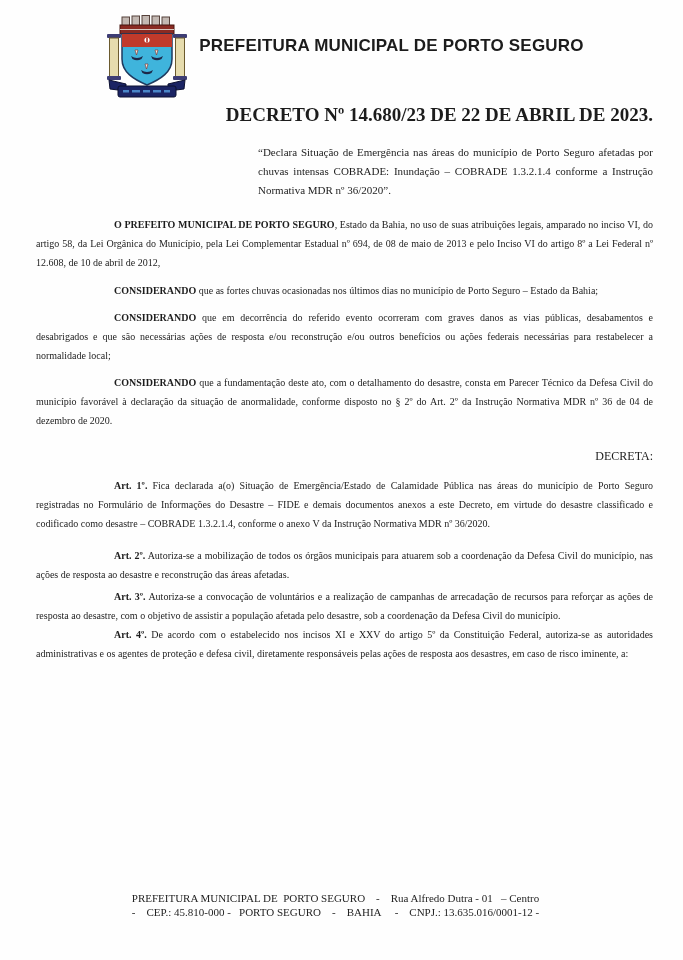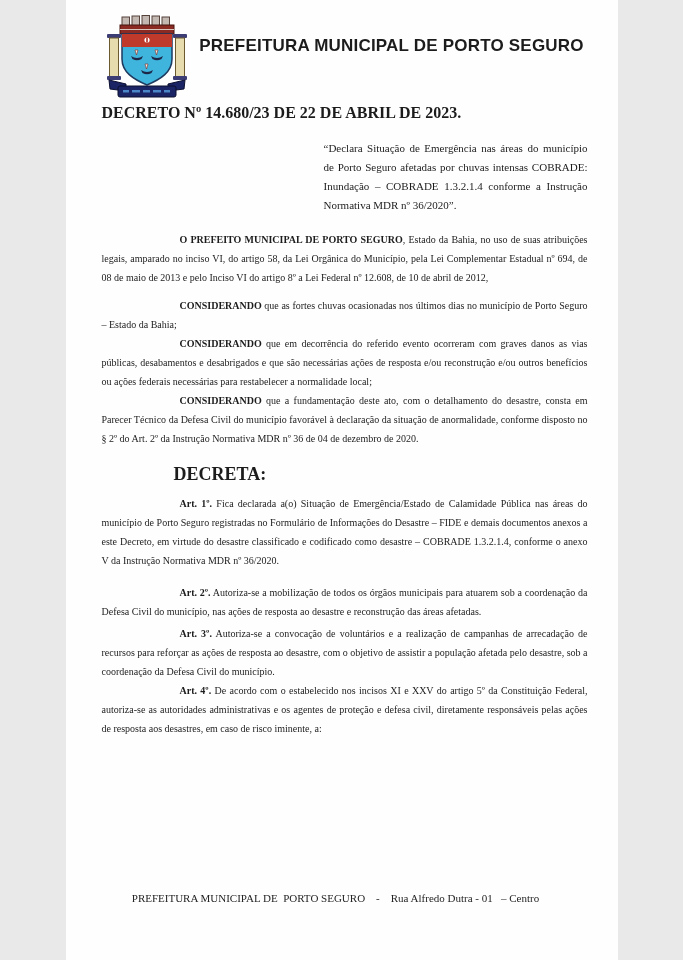--- a/index.html
+++ b/index.html
@@ -1,18 +1,18 @@
 <!DOCTYPE html>
 <html lang="pt-BR"><head>
 <meta charset="utf-8">
 <style>
   html, body { margin: 0; padding: 0; background: #e9e9e9; }
   .page {
     position: relative;
-    width: 552px;
+    width: 683px;
     height: 960px;
     margin: 0 auto;
     background: #fefefe;
     box-sizing: border-box;
     padding: 12px 30px 0 36px;
     font-family: "Liberation Serif", "DejaVu Serif", serif;
     color: #1c1c1c;
     overflow: hidden;
   }
   
@@ -31,50 +31,50 @@
     letter-spacing: 0.2px;
     white-space: nowrap;
   }
   .header-subtitle {
     font-weight: bold;
     font-size: 15.5px;
     margin-top: 4px;
     letter-spacing: 0.5px;
   }
   .decree-title {
-    text-align: left;
+    text-align: right;
     font-weight: bold;
-    font-size: 16px;
+    font-size: 19px;
     margin-top: 6px;
   }
   
   .quote {
     margin: 17px 0 0 222px;
     text-align: justify;
     font-size: 11px;
     line-height: 19px;
   }
   
   .body-par {
     margin: 0;
     text-align: justify;
     text-indent: 78px;
     font-size: 10px;
     line-height: 19px;
   }
   .lead { font-weight: bold; }
   .mt-p1 { margin-top: 15px; }
   .mt-c1 { margin-top: 9px; }
-  .mt-0  { margin-top: 0; }
+  .mt-0  { margin-top: 8px; }
   .decreta {
     margin-top: 17px;
-    text-align: left;
+    text-align: right;
     text-indent: 72px;
-    font-weight: bold;
-    font-size: 18px;
+    font-weight: normal;
+    font-size: 12px;
     line-height: 19px;
   }
   .mt-a1 { margin-top: 10px; }
   .mt-a2 { margin-top: 13px; }
   .mt-a3 { margin-top: 3px; }
   .mt-a4 { margin-top: 0; }
   
   .footer {
     position: absolute;
     left: 0;
@@ -172,15 +172,16 @@
   <p class="body-par mt-a1"><span class="lead">Art. 1º.</span><span> Fica declarada a(o) Situação de Emergência/Estado de Calamidade Pública nas áreas do município de Porto Seguro registradas no Formulário de Informações do Desastre – FIDE e demais documentos anexos a este Decreto, em virtude do desastre classificado e codificado como desastre – COBRADE 1.3.2.1.4, conforme o anexo V da Instrução Normativa MDR nº 36/2020.</span></p>
 
   <p class="body-par mt-a2"><span class="lead">Art. 2º.</span><span> Autoriza-se a mobilização de todos os órgãos municipais para atuarem sob a coordenação da Defesa Civil do município, nas ações de resposta ao desastre e reconstrução das áreas afetadas.</span></p>
 
   <p class="body-par mt-a3"><span class="lead">Art. 3º.</span><span> Autoriza-se a convocação de voluntários e a realização de campanhas de arrecadação de recursos para reforçar as ações de resposta ao desastre, com o objetivo de assistir a população afetada pelo desastre, sob a coordenação da Defesa Civil do município.</span></p>
 
   <p class="body-par mt-a4"><span class="lead">Art. 4º.</span><span> De acordo com o estabelecido nos incisos XI e XXV do artigo 5º da Constituição Federal, autoriza-se as autoridades administrativas e os agentes de proteção e defesa civil, diretamente responsáveis pelas ações de resposta aos desastres, em caso de risco iminente, a:</span></p>
 
   <div class="footer">
     <div class="footer-line">PREFEITURA MUNICIPAL DE  PORTO SEGURO    -    Rua Alfredo Dutra - 01   – Centro</div>
+    <div class="footer-line">-    CEP.: 45.810-000 -   PORTO SEGURO    -    BAHIA     -    CNPJ.: 13.635.016/0001-12 -</div>
   </div>
 
 </div>
 
 </body></html>

